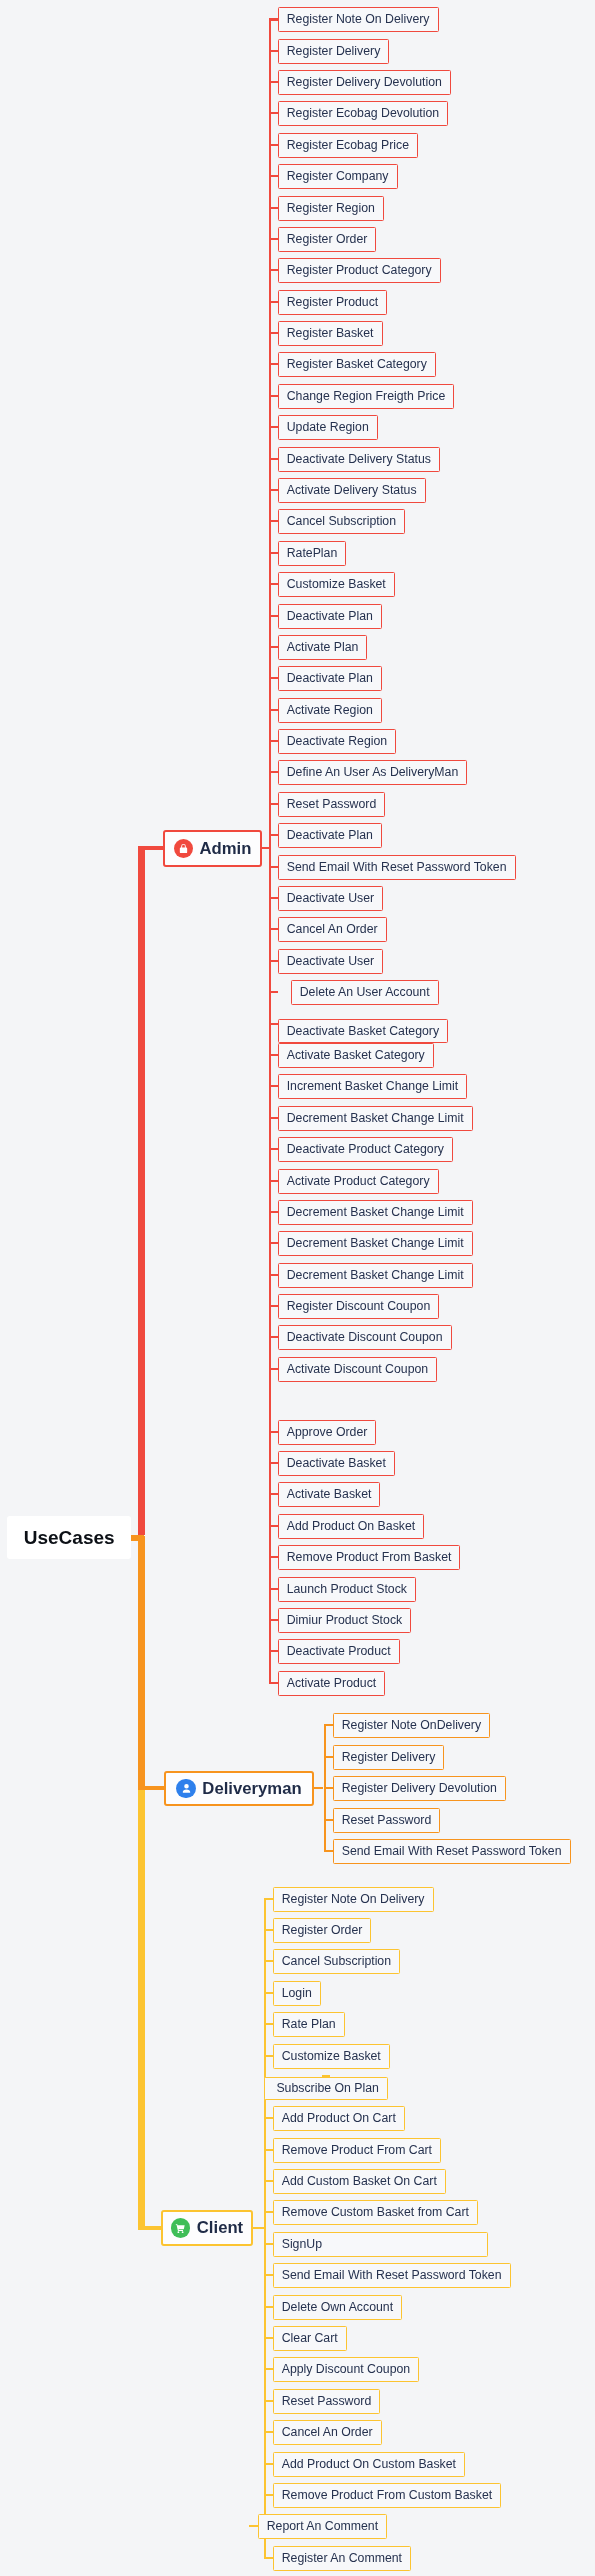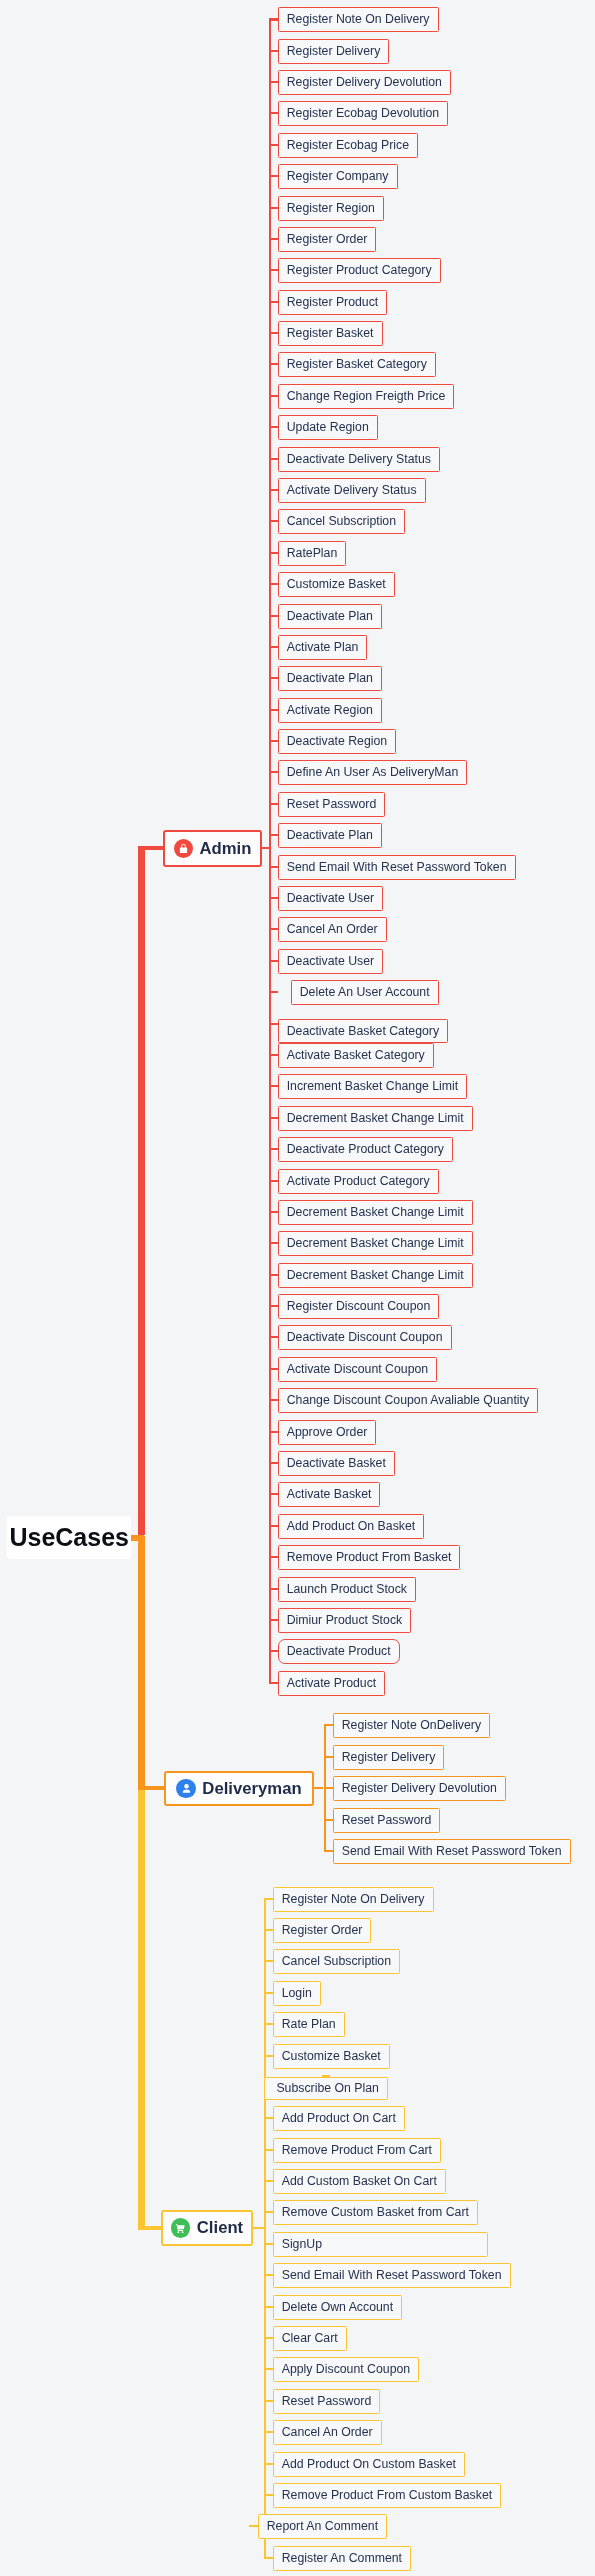--- a/index.html
+++ b/index.html
@@ -21,21 +21,21 @@
     position:absolute;display:flex;align-items:center;justify-content:center;gap:6.5px;
     background:#fdfdfe;border:2.2px solid;border-radius:2.9px;box-sizing:border-box;z-index:3;
   }
   .node-label{font-size:16.7px;font-weight:700;color:#1f2b47;white-space:pre}
   .icon-circle{width:19.5px;height:19.5px;border-radius:50%;display:flex;align-items:center;justify-content:center;flex:none}
   .icon-circle svg{width:11px;height:11px;fill:#ffffff}
   #root-node{
     position:absolute;left:7.2px;top:1516px;width:124px;height:43px;
     background:#ffffff;border-radius:2.9px;display:flex;align-items:center;justify-content:center;z-index:3;
   }
-  #root-label{font-size:25px;font-weight:700;color:#0c1016}
+  #root-label{font-size:19px;font-weight:700;color:#0c1016}
 </style>
 </head>
 <body>
 
 <div id="stage">
 
   <div id="root-node">
     <span id="root-label">UseCases</span>
   </div>
 
@@ -242,24 +242,20 @@
       <span class="uc-box" style="border-color: rgb(240, 73, 62);">Register Discount Coupon</span>
     </div>
     <div class="uc-row" style="left: 269px; top: 1325px;">
       <span class="uc-stub" style="width: 8.7px; background: rgb(240, 73, 62);"></span>
       <span class="uc-box" style="border-color: rgb(240, 73, 62);">Deactivate Discount Coupon</span>
     </div>
     <div class="uc-row" style="left: 269px; top: 1357px;">
       <span class="uc-stub" style="width: 8.7px; background: rgb(240, 73, 62);"></span>
       <span class="uc-box" style="border-color: rgb(240, 73, 62);">Activate Discount Coupon</span>
     </div>
-    <div class="uc-row" style="left: 269px; top: 1388px;">
-      <span class="uc-stub" style="width: 8.7px; background: rgb(240, 73, 62);"></span>
-      <span class="uc-box" style="border-color: rgb(240, 73, 62);">Change Discount Coupon Avaliable Quantity</span>
-    </div>
     <div class="uc-row" style="left: 269px; top: 1420px;">
       <span class="uc-stub" style="width: 8.7px; background: rgb(240, 73, 62);"></span>
       <span class="uc-box" style="border-color: rgb(240, 73, 62);">Approve Order</span>
     </div>
     <div class="uc-row" style="left: 269px; top: 1451px;">
       <span class="uc-stub" style="width: 8.7px; background: rgb(240, 73, 62);"></span>
       <span class="uc-box" style="border-color: rgb(240, 73, 62);">Deactivate Basket</span>
     </div>
     <div class="uc-row" style="left: 269px; top: 1482px;">
       <span class="uc-stub" style="width: 8.7px; background: rgb(240, 73, 62);"></span>
@@ -276,21 +272,21 @@
     <div class="uc-row" style="left: 269px; top: 1577px;">
       <span class="uc-stub" style="width: 8.7px; background: rgb(240, 73, 62);"></span>
       <span class="uc-box" style="border-color: rgb(240, 73, 62);">Launch Product Stock</span>
     </div>
     <div class="uc-row" style="left: 269px; top: 1608px;">
       <span class="uc-stub" style="width: 8.7px; background: rgb(240, 73, 62);"></span>
       <span class="uc-box" style="border-color: rgb(240, 73, 62);">Dimiur Product Stock</span>
     </div>
     <div class="uc-row" style="left: 269px; top: 1639px;">
       <span class="uc-stub" style="width: 8.7px; background: rgb(240, 73, 62);"></span>
-      <span class="uc-box" style="border-color: rgb(240, 73, 62); border-radius: 7px;">Deactivate Product</span>
+      <span class="uc-box" style="border-color: rgb(240, 73, 62);">Deactivate Product</span>
     </div>
     <div class="uc-row" style="left: 269px; top: 1671px;">
       <span class="uc-stub" style="width: 8.7px; background: rgb(240, 73, 62);"></span>
       <span class="uc-box" style="border-color: rgb(240, 73, 62);">Activate Product</span>
     </div>
     <div class="line" style="left: 138px; top: 1786px; width: 27px; height: 4.3px; background: rgb(247, 148, 30);"></div>
     <div class="line" style="left: 313px; top: 1787px; width: 10px; height: 2.2px; background: rgb(247, 148, 30);"></div>
     <div class="line" style="left: 324px; top: 1726px; width: 2.2px; height: 126px; background: rgb(247, 148, 30);"></div>
     <div class="uc-row" style="left: 324px; top: 1713px;">
       <span class="uc-stub" style="width: 8.7px; background: rgb(247, 148, 30);"></span>

